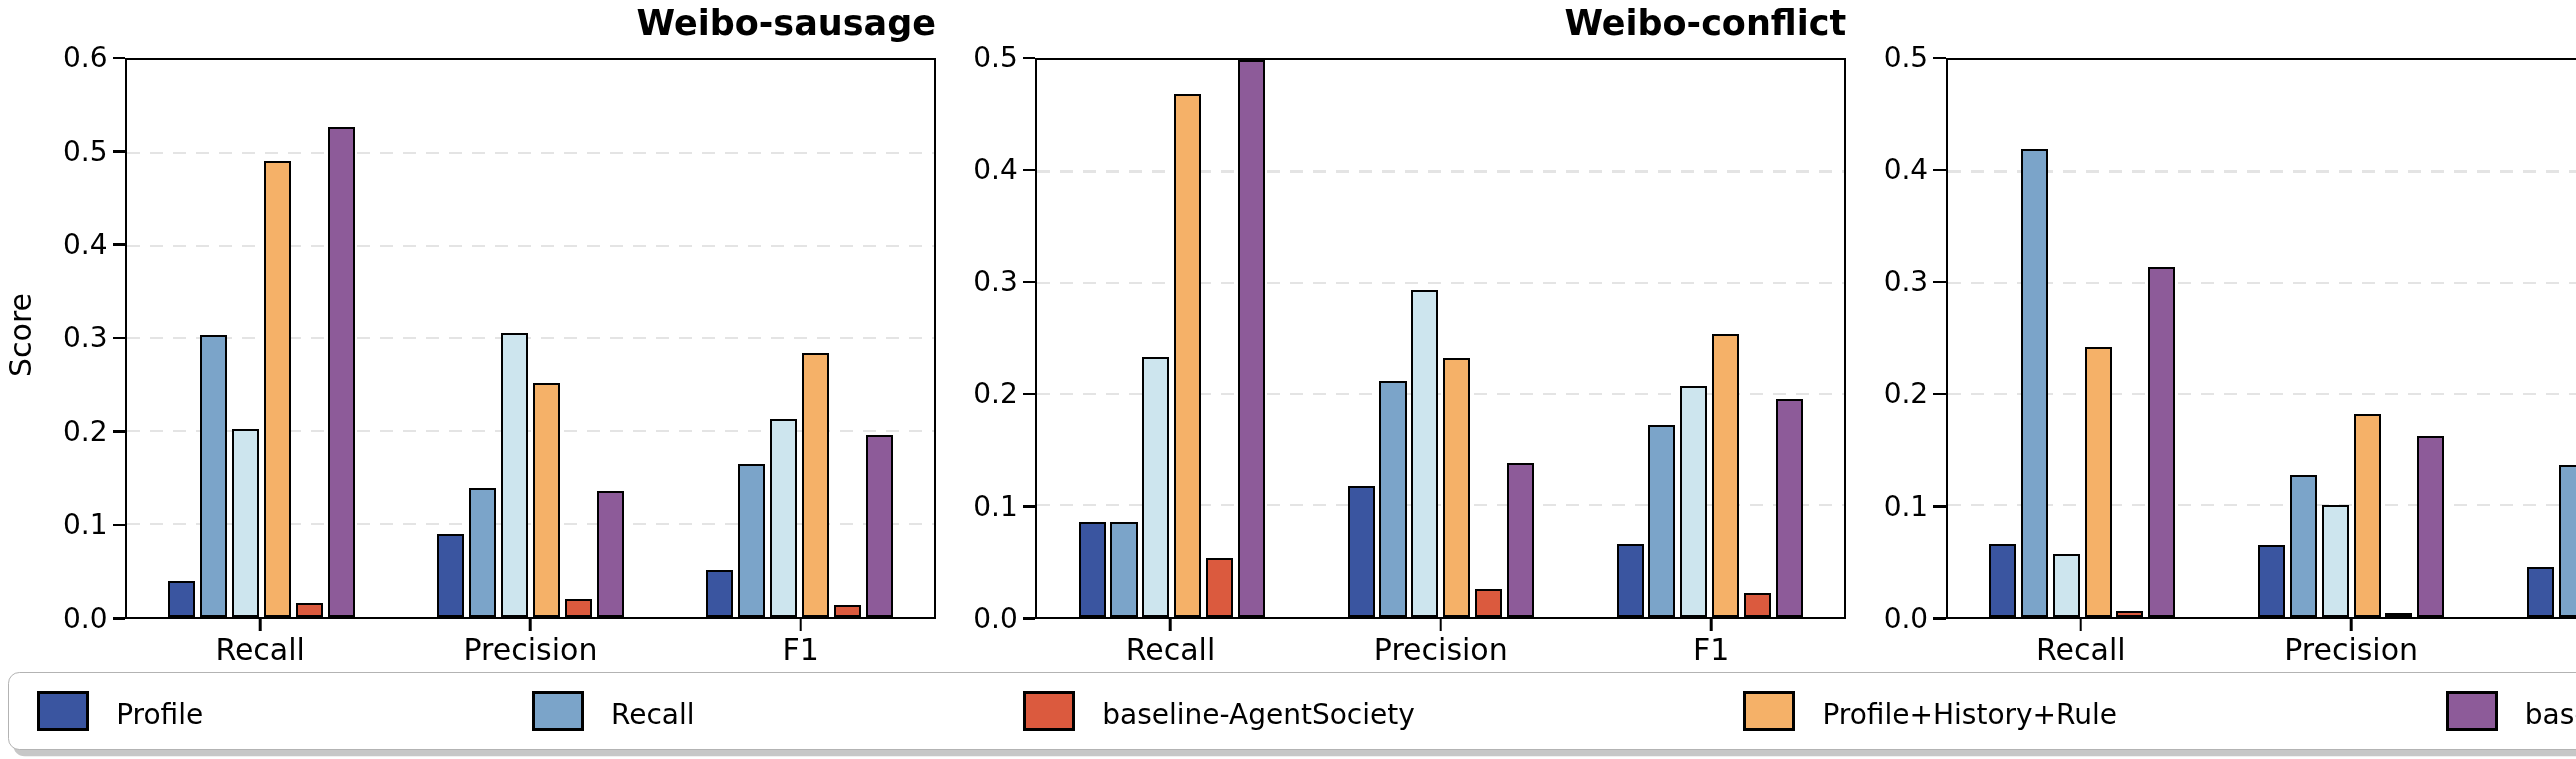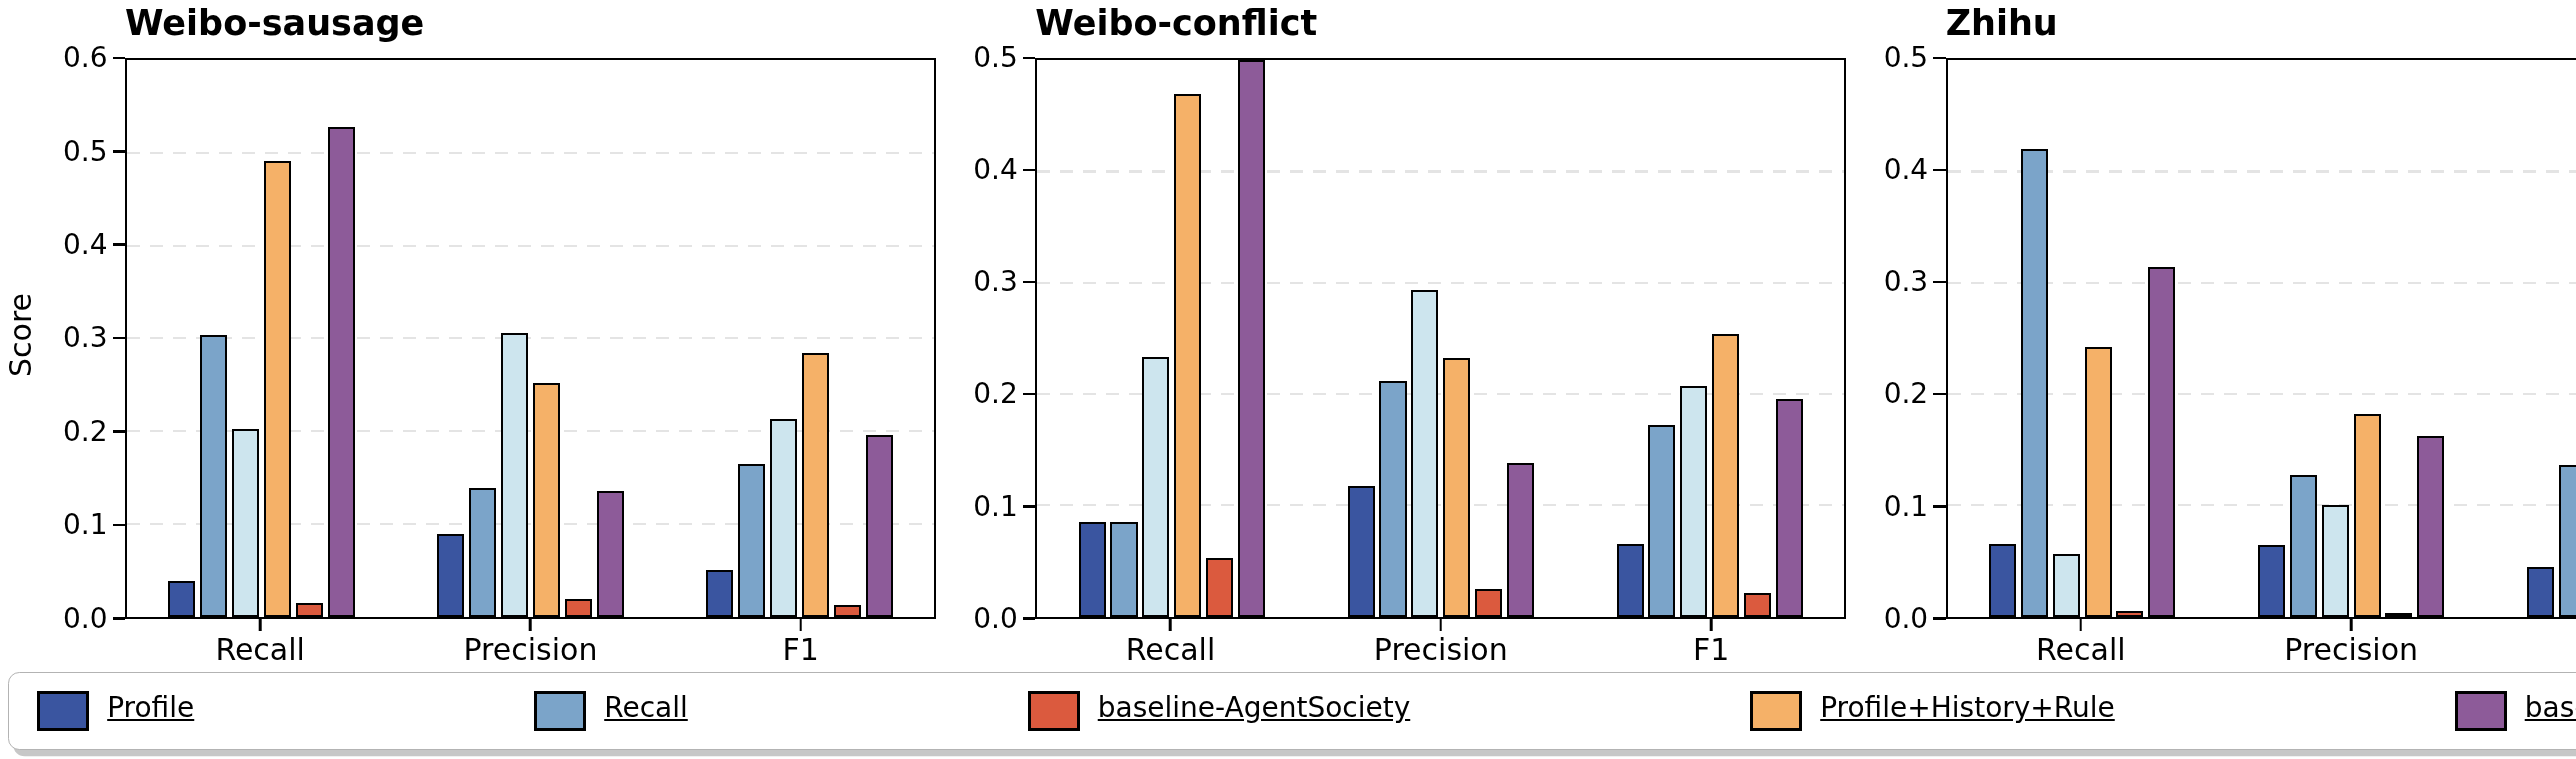--- a/index.html
+++ b/index.html
@@ -5,36 +5,36 @@
   * { margin:0; padding:0; box-sizing:border-box; }
   html, body { width:2771px; height:760px; background:#ffffff;
     font-family:"DejaVu Sans", sans-serif; overflow:hidden; color:#000; }
   #figure { width:2771px; height:760px; display:flex; flex-direction:column; }
   #charts { display:flex; flex-direction:row; height:667px; }
   #ylabel-col { width:40px; position:relative; }
   #ylabel-col .ylabel { position:absolute; left:50%; top:335px;
     transform:translate(-50%,-50%) rotate(-90deg); font-size:30px; white-space:nowrap; }
   .panel { flex:1 1 0; display:flex; flex-direction:column; }
   .ptitle { height:59px; margin-left:85px; margin-right:14.4px;
-    font-size:35px; font-weight:bold; text-align:left; line-height:47px; }
+    font-size:35px; font-weight:bold; text-align:right; line-height:47px; }
   .plotrow { display:flex; height:567px; }
   .yaxis { width:85px; position:relative; }
   .ytick-label { position:absolute; right:17.5px; font-size:28px; transform:translateY(50%); line-height:1; }
   .ytick-mark { position:absolute; right:0; width:12.4px; height:2.6px; background:#000; }
   .axes { flex:1; margin-right:14.4px; position:relative; border:2.6px solid #000; background:#fff; }
   .gridline { position:absolute; left:0; right:0; height:2.1px;
     background:repeating-linear-gradient(90deg,#e4e4e4 0 13.4px, transparent 13.4px 23px); }
   .bar { position:absolute; bottom:0; border:2.6px solid #000; }
   .xarea { height:49px; position:relative; margin-left:85px; margin-right:14.4px; }
   .xtick-mark { position:absolute; top:0; width:2.6px; height:12.4px; background:#000; transform:translateX(-50%); }
   .xtick-label { position:absolute; top:13.4px; transform:translateX(-50%); font-size:30px; }
   #legend { margin:5.2px 8.2px 0 8.2px; height:78px; border:1.5px solid #b3b3b3; border-radius:11.3px;
     background:#fff; box-shadow:5.2px 6.2px 0 rgba(130,130,130,0.45);
     display:flex; align-items:center; justify-content:space-between; padding:0 28px; }
-  .legend-item { display:flex; align-items:flex-start; gap:18px;text-decoration:underline; }
+  .legend-item { display:flex; align-items:flex-end; gap:27px; }
   .legend-patch { width:52px; height:40px; border:3.1px solid #000; display:inline-block; }
   .legend-label { font-size:28px; }
 </style>
 </head>
 <body>
 
 <div id="figure">
   <div id="charts">
     <div id="ylabel-col">
       <div class="ylabel">Score</div>

